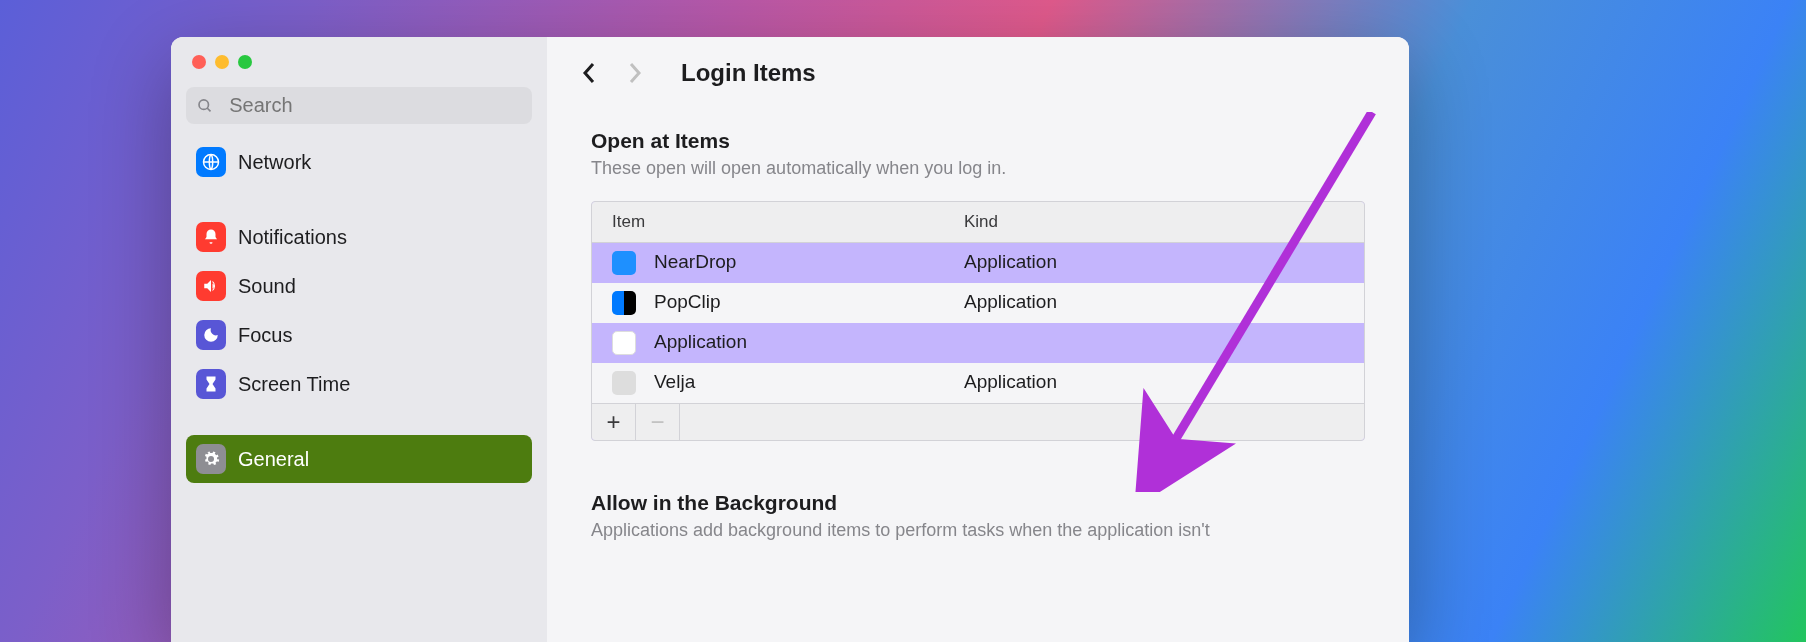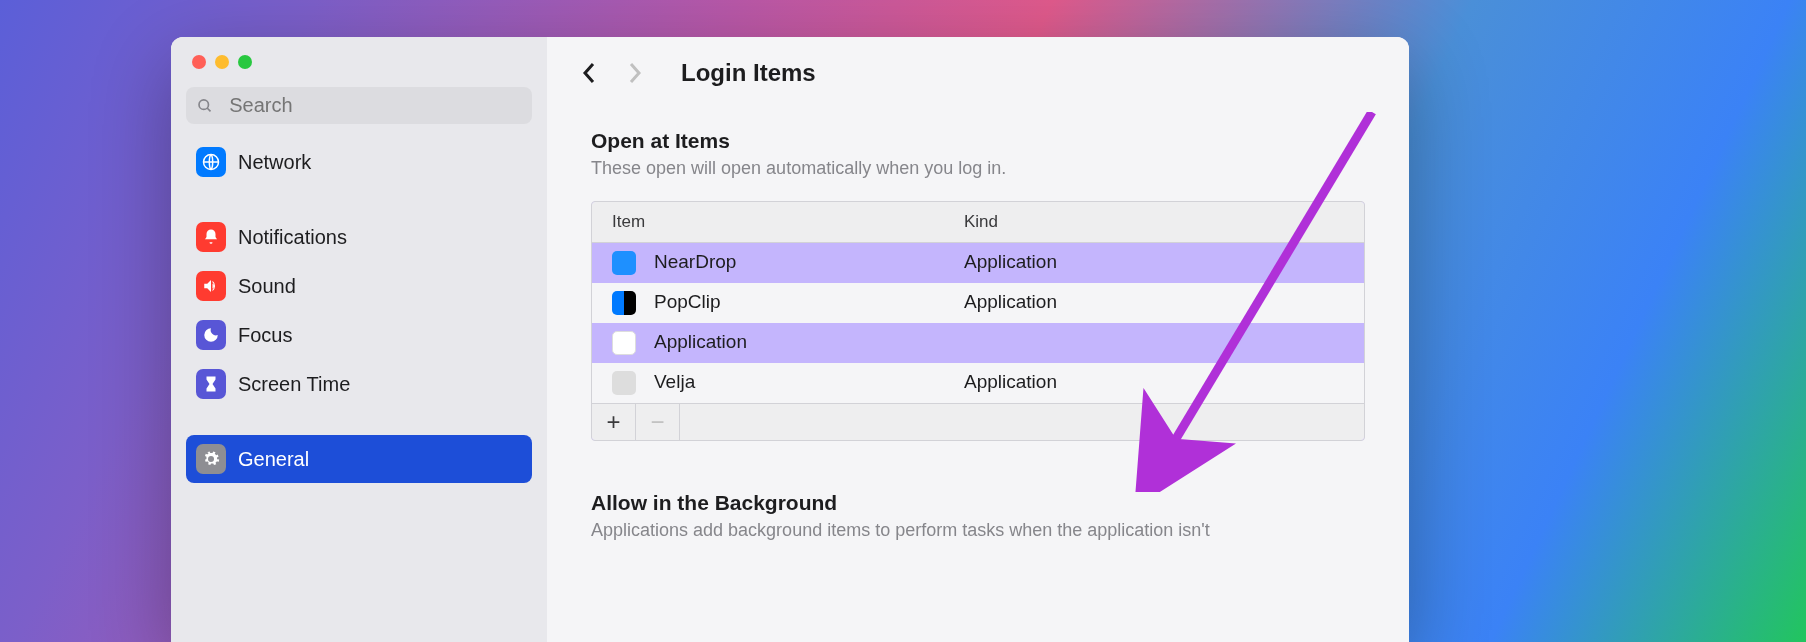--- a/index.html
+++ b/index.html
@@ -14,21 +14,21 @@
     .tl-min { background: #febc2e; }
     .tl-max { background: #28c840; }
     
     .search-wrap { padding: 0 15px 6px 15px; }
     .search { display: flex; align-items: center; background: #dcdce0; border-radius: 8px; padding: 7px 11px; gap: 16px; }
     .search-icon { width: 18px; height: 18px; color: #86868b; }
     .search-input { border: none; background: transparent; font-size: 20px; color: #86868b; outline: none; width: 100%; }
     
     .sidebar-list { flex: 1; overflow: hidden; padding: 0 15px; }
     .sidebar-item { display: flex; align-items: center; gap: 12px; padding: 9px 10px; border-radius: 8px; font-size: 20px; color: #1d1d1f; cursor: pointer; margin-bottom: 1px; text-align: right; }
-    .sidebar-item.selected { background: #1d4ed8; color: white; }
+    .sidebar-item.selected { background: #4d7c0f; color: white; }
     .sidebar-spacer { height: 26px; }
     .sb-icon { width: 30px; height: 30px; border-radius: 7px; display: flex; align-items: center; justify-content: center; flex-shrink: 0; }
     .sb-icon svg { width: 18px; height: 18px; fill: white; }
     
     .ic-network { background: #007aff; }
     .ic-notifications { background: #ff3b30; }
     .ic-sound { background: #ff3b30; }
     .ic-focus { background: #5856d6; }
     .ic-screentime { background: #5856d6; }
     .ic-general { background: #8e8e93; }

